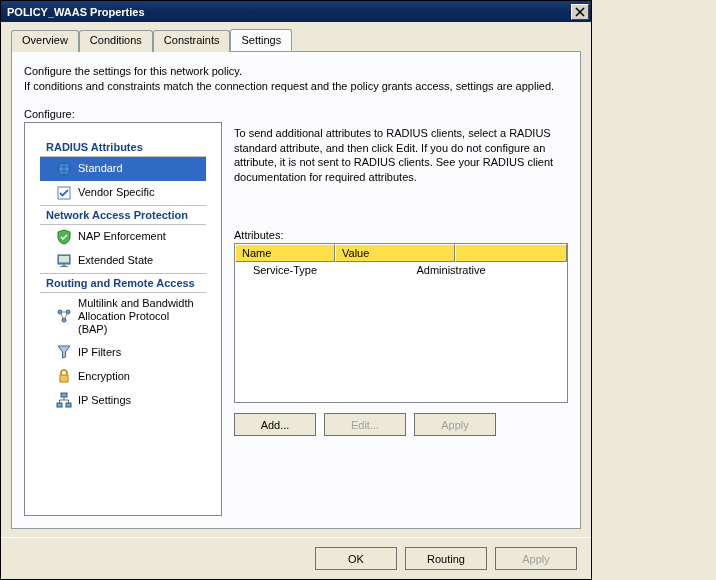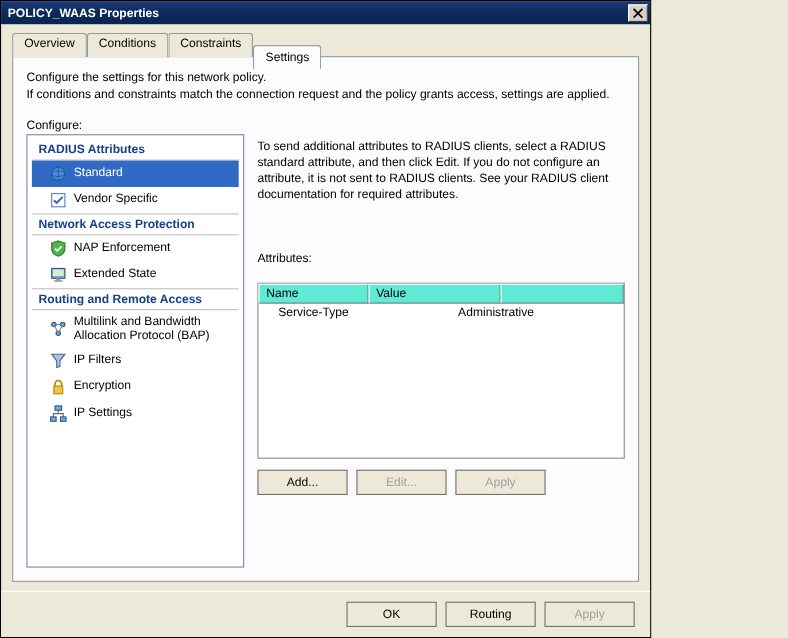--- a/index.html
+++ b/index.html
@@ -6,42 +6,42 @@
 body { font-family: Tahoma, "Segoe UI", sans-serif; font-size: 11px; background: #ece9d8; width: 716px; height: 580px; overflow: hidden; }
 
 .window { width: 592px; height: 580px; border: 1px solid #000; background: #ece9d8; display: flex; flex-direction: column; }
 .titlebar { background: linear-gradient(to bottom, #1a3c7a 0%, #0d2a5c 45%, #0a2352 100%); height: 21px; display: flex; align-items: center; padding: 0 2px 0 6px; }
 .titlebar-text { color: #fff; font-weight: bold; font-size: 11px; flex: 1; }
 .close-btn { width: 18px; height: 16px; background: #d4d0c8; border: 1px solid #fff; border-right-color: #404040; border-bottom-color: #404040; display: flex; align-items: center; justify-content: center; cursor: pointer; }
 .close-btn svg { width: 10px; height: 10px; }
 
 .tab-strip { display: flex; padding: 7px 10px 0 10px; position: relative; z-index: 2; }
 .tab { padding: 3px 10px 4px 10px; background: #ece9d8; border: 1px solid #919b9c; border-bottom: none; border-radius: 3px 3px 0 0; margin-right: 0px; cursor: pointer; position: relative; top: 1px; }
-.tab.active { background: #fcfcfe; border-bottom: 1px solid #fcfcfe; z-index: 3; padding-top: 4px; top: 12px; }
+.tab.active { background: #fcfcfe; border-bottom: 1px solid #fcfcfe; z-index: 3; padding-top: 4px; top: 0px; }
 
 .tab-panel { margin: 0 10px 8px 10px; border: 1px solid #919b9c; background: #fcfcfe; flex: 1; padding: 12px; display: flex; flex-direction: column; }
 
 .intro { color: #000; line-height: 1.35; margin-bottom: 14px; }
 .settings-label { margin-bottom: 2px; }
 
 .split { display: flex; gap: 12px; flex: 1; min-height: 0; }
 
-.sidebar { width: 198px; border: 1px solid #828790; background: #fff; padding: 4px; overflow: hidden; }
+.sidebar { width: 198px; border: 1px solid #828790; background: #fff; padding: 15px; overflow: hidden; }
 .cat { color: #15428b; font-weight: bold; font-size: 11px; padding: 3px 6px 3px 6px; border-bottom: 1px solid #c0c0c0; }
 .cat.with-top { border-top: 1px solid #c0c0c0; }
 .sb-item { display: flex; align-items: center; gap: 6px; padding: 4px 6px 4px 16px; cursor: pointer; line-height: 1.2; }
 .sb-item.selected { background: #316ac5; color: #fff; }
 .sb-item .ico { width: 16px; height: 16px; flex-shrink: 0; display: flex; align-items: center; justify-content: center; }
 
 .detail { flex: 1; display: flex; flex-direction: column; }
 .detail-desc { line-height: 1.35; margin: 4px 0 44px 0; }
-.attr-label { margin-bottom: 16px; }
+.attr-label { margin-bottom: 2px; }
 
 .listview { border: 1px solid #828790; background: #fff; height: 160px; display: flex; flex-direction: column; }
-.lv-head { display: flex; background: #5eead4; }
+.lv-head { display: flex; background: #fde047; }
 .lv-col { border: 1px solid; border-color: #fff #808080 #808080 #fff; padding: 2px 6px; font-size: 11px; }
 .lv-col.name { width: 100px; }
 .lv-col.value { width: 120px; }
 .lv-col.spacer { flex:1; }
 .lv-body { flex: 1; overflow: auto; text-align: center; }
 .lv-row { display: flex; }
 .lv-cell { padding: 2px 6px; }
 .lv-cell.name { width: 100px; }
 .lv-cell.value { flex: 1; }
 

